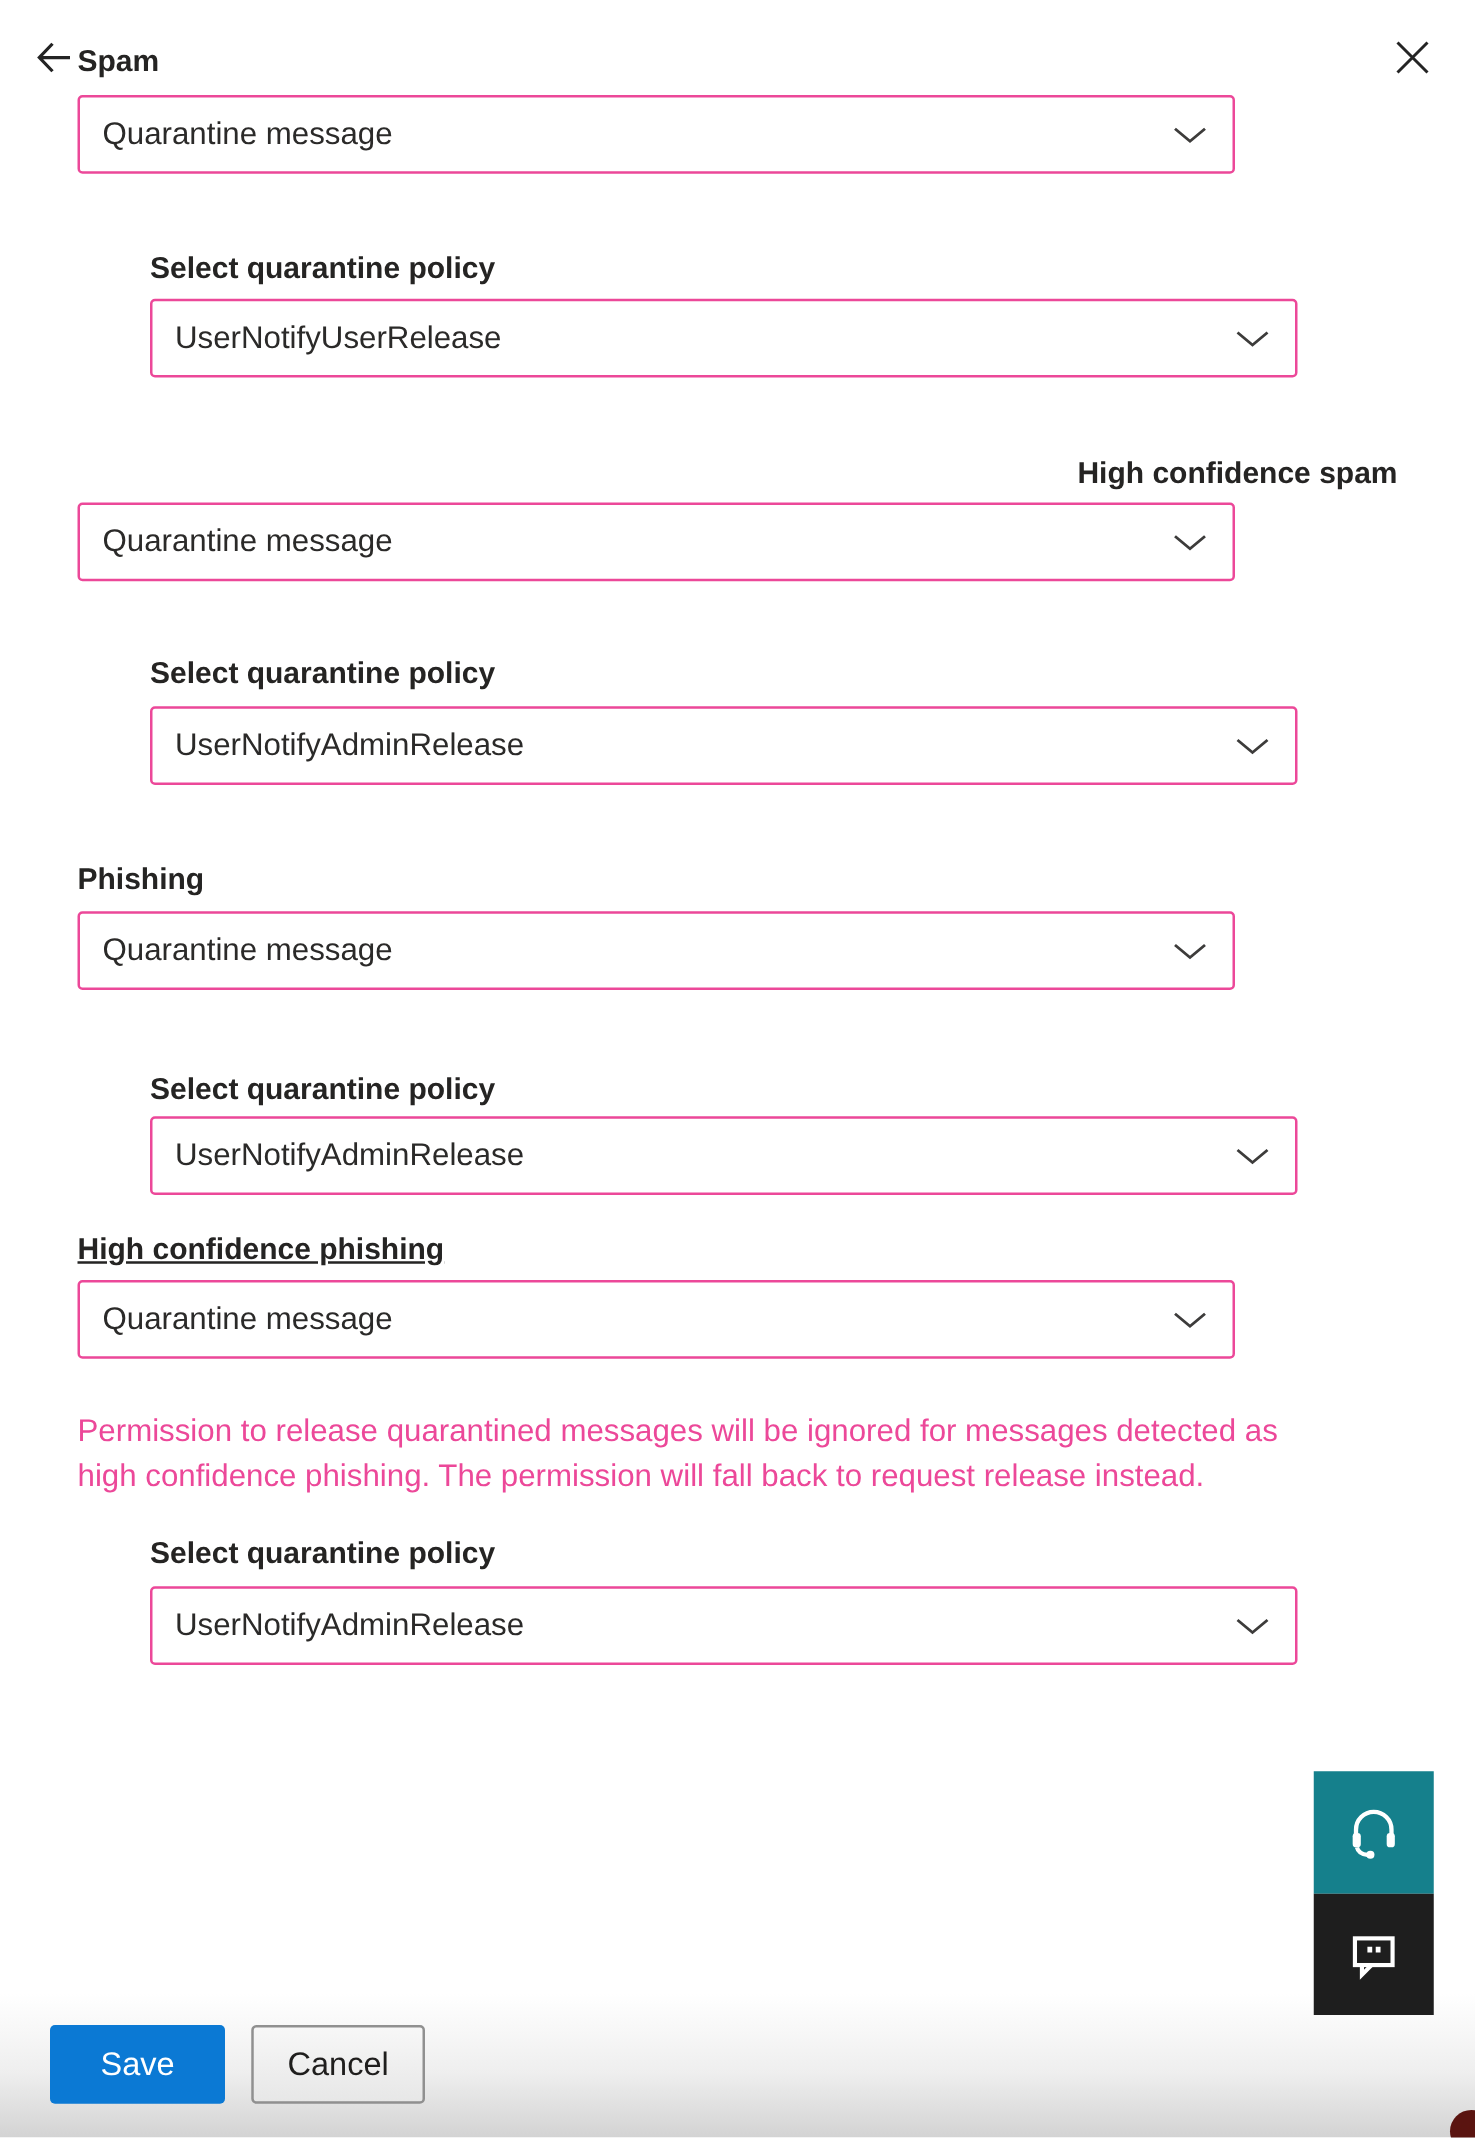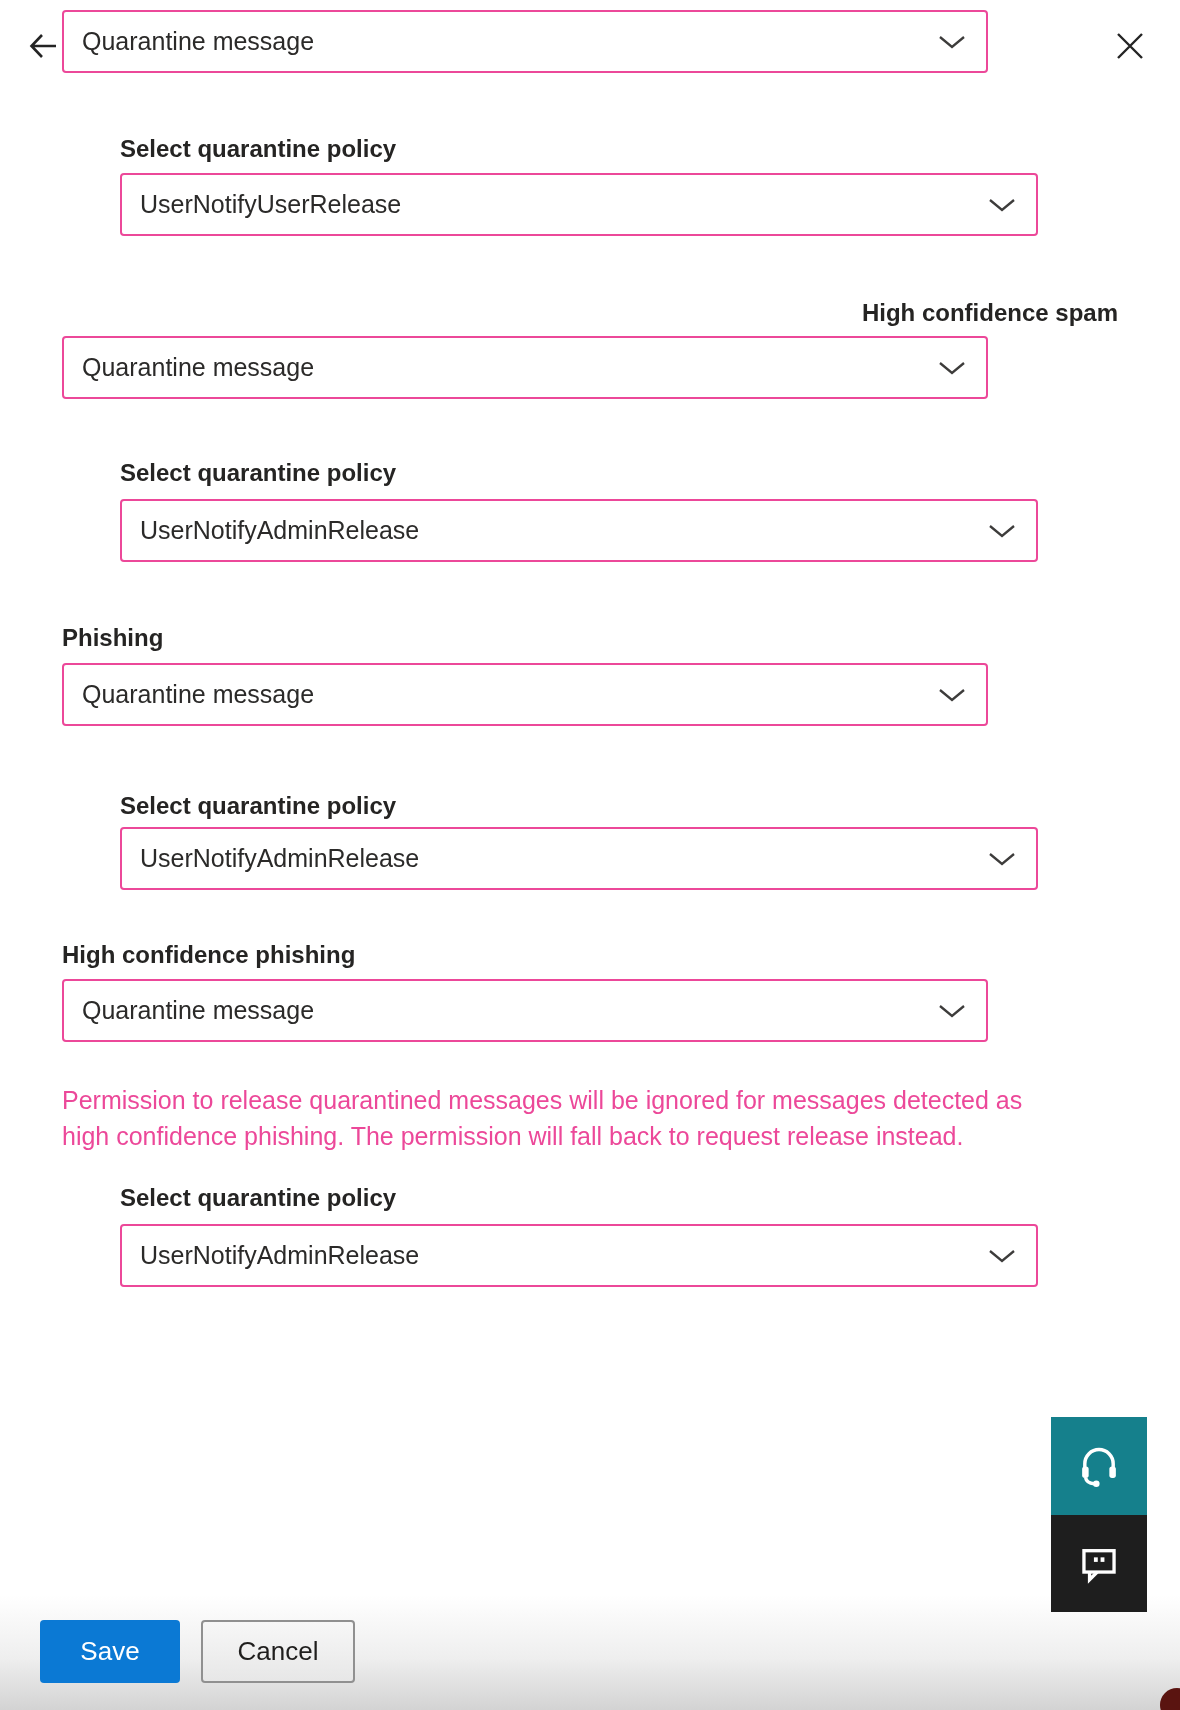--- a/index.html
+++ b/index.html
@@ -40,32 +40,32 @@
   .ind1 .field-label { margin-top:60px; }
   .ind1 .dropdown { margin-top:8px; }
   .lbl-hcs { margin-top:61px;text-align:right; }
   .box2 { margin-top:7px; }
   .ind2 .field-label { margin-top:58px; }
   .ind2 .dropdown { margin-top:10px; }
   .lbl-phish { margin-top:60px; }
   .box3 { margin-top:9px; }
   .ind3 .field-label { margin-top:64px; }
   .ind3 .dropdown { margin-top:5px; }
-  .lbl-hcp { margin-top:49px; }
+  .lbl-hcp { margin-top:28px;text-decoration:underline; }
   .box4 { margin-top:8px; }
   .note { margin-top:40px; width:990px; font-size:25px; line-height:36px; color:#ec4899; }
   .ind4 .field-label { margin-top:28px; }
   .ind4 .dropdown { margin-top:10px; }
   .lbl-bulk { margin-top:49px; }
 
   
   .btn { position:absolute; top:1620px; height:63px; border-radius:4px; font-family:inherit;
          font-size:26px; font-weight:400; cursor:pointer; z-index:3; }
   .btn-save { left:40px; width:140px; background:#0b79d4; border:none; color:#ffffff; }
-  .btn-cancel { left:201px; width:154px; background:linear-gradient(#f7f7f7,#e7e7e7);
+  .btn-cancel { left:201px; width:139px; background:linear-gradient(#f7f7f7,#e7e7e7);
                 border:2px solid #909090; color:#1f1e1d; }
 
   .bottom-fade { position:absolute; left:0; right:0; bottom:0; height:115px; z-index:1;
     background:linear-gradient(to bottom, rgba(220,220,220,0) 0%, rgba(218,218,218,0.45) 55%, #d3d3d3 100%);
     pointer-events:none; }
 
   
   .help-col { position:absolute; left:1051px; top:1417px; width:96px; z-index:4; }
   .help-btn { width:96px; border:none; cursor:pointer; display:flex; align-items:center; justify-content:center; }
   .help-support { height:98px; background:#15808c; }
@@ -86,20 +86,21 @@
   </button>
 
   <button class="icon-btn close-btn">
     <svg width="30" height="30" viewBox="0 0 30 30" fill="none">
       <path d="M3 3 L27 27 M27 3 L3 27" stroke="#242424" stroke-width="2.4"></path>
     </svg>
   </button>
 
   <div class="content">
 
+    <div class="field-label lbl-spam">Spam</div>
     <div class="dropdown dd-top box1">
       <span class="dd-value">Quarantine message</span>
       <span class="chev">
         <svg width="28" height="14" viewBox="0 0 28 14" fill="none">
             <path d="M2 2 L14 12 L26 2" stroke="#3d3c3b" stroke-width="2.3" fill="none"></path>
           </svg>
       </span>
     </div>
     <div class="indent ind1">
       <div class="field-label">Select quarantine policy</div>

